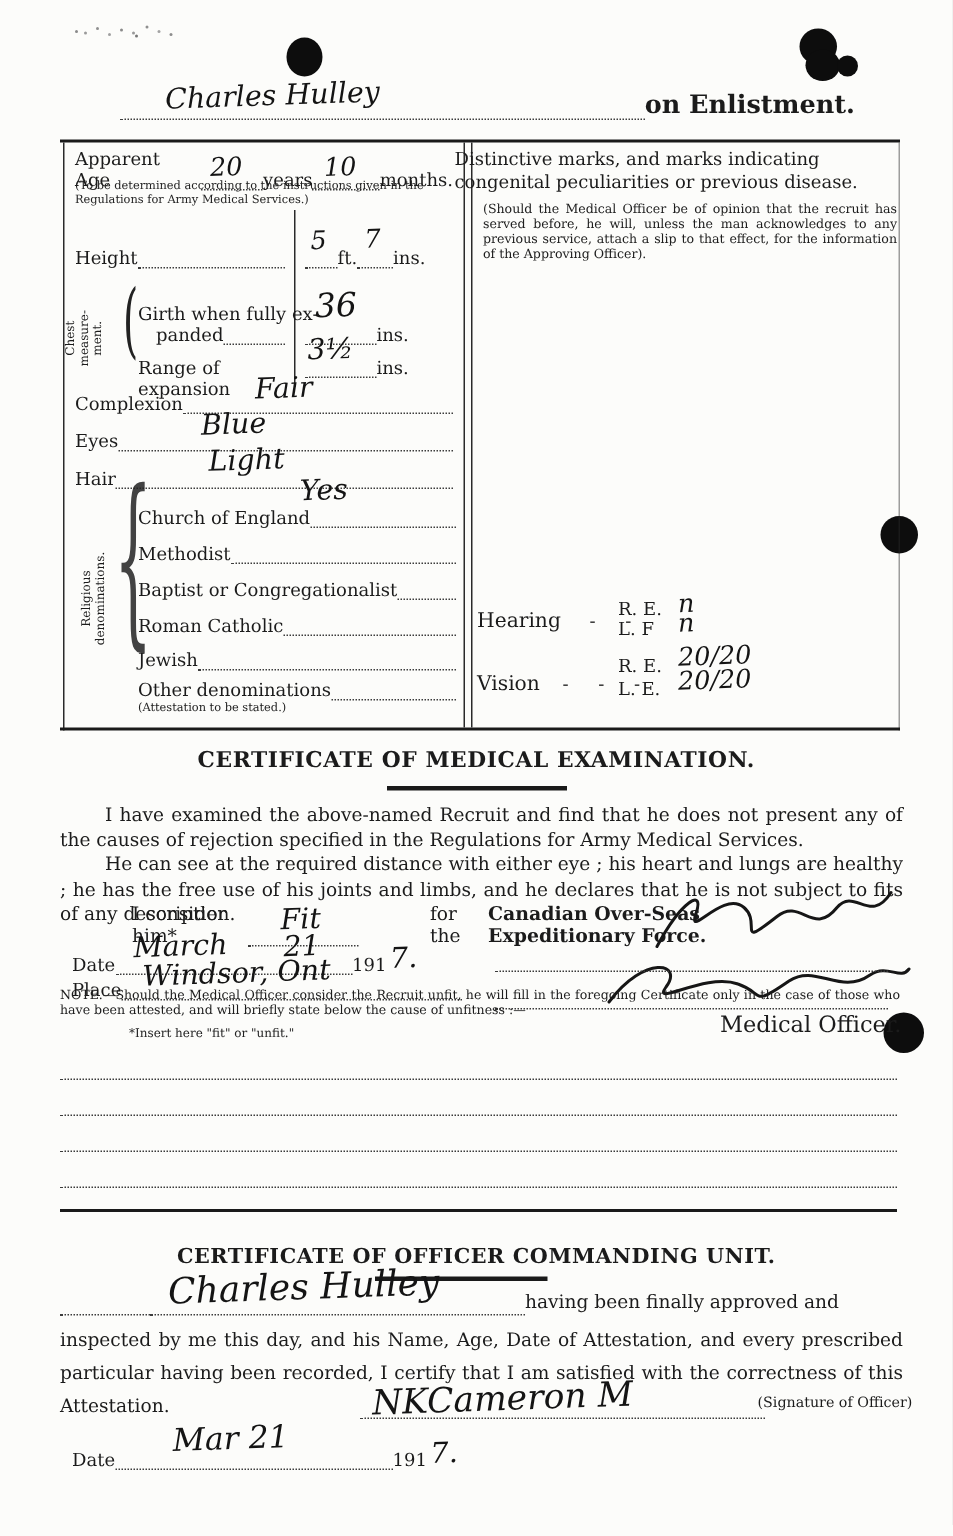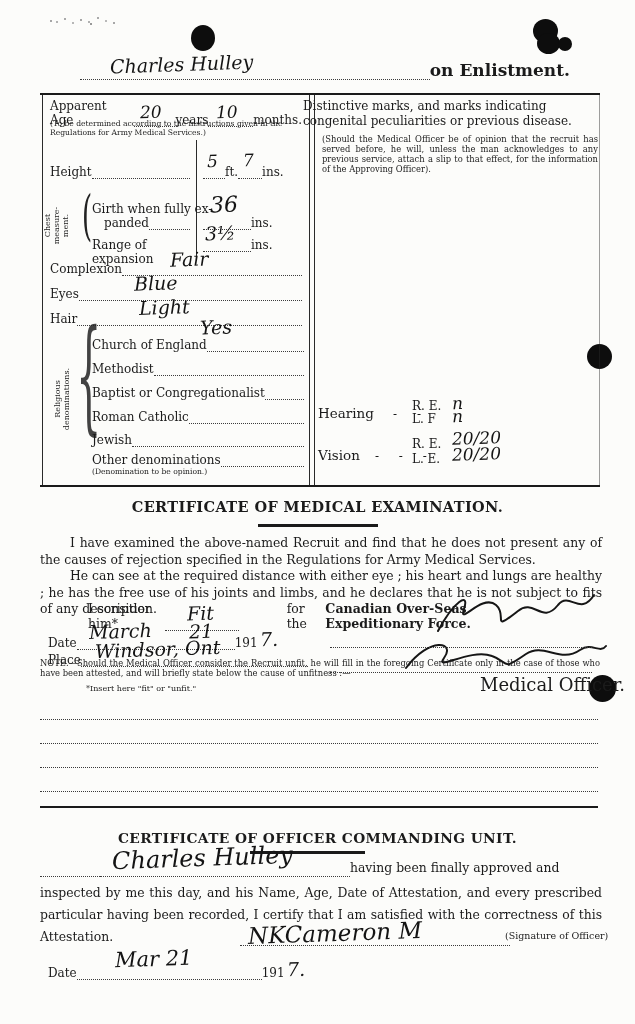--- a/index.html
+++ b/index.html
@@ -146,21 +146,21 @@
       <span class="dots" style="flex:1;"></span>
     </div>
     <div class="row" style="height:23px;">
       <span class="lbl">Jewish</span>
       <span class="dots" style="flex:1;"></span>
     </div>
     <div class="row" style="height:20px;">
       <span class="lbl">Other denominations</span>
       <span class="dots" style="flex:1;"></span>
     </div>
-    <div class="sm">(Denomination to be opinion.)</div>
+    <div class="sm">(Attestation to be stated.)</div>
   </div>
 
   <div class="abs" style="left:303px;top:99px;width:280px;font-size:12px;line-height:15px;">Distinctive marks, and marks indicating congenital peculiarities or previous disease.</div>
   <div class="abs sm2" style="left:322px;top:134px;width:276px;text-align:justify;">(Should the Medical Officer be of opinion that the recruit has served before, he will, unless the man acknowledges to any previous service, attach a slip to that effect, for the information of the Approving Officer).</div>
 
   <div class="abs" style="left:318px;top:403px;">
     <span class="lbl" style="font-size:13.5px;">Hearing</span>
     <span class="lbl" style="margin-left:14px;letter-spacing:8px;">-   -</span>
   </div>
   <div class="abs lbl" style="left:412px;top:399px;">R. E.</div>
@@ -211,21 +211,21 @@
   </div>
   <div class="abs dotline" style="left:330px;top:646px;width:262px;"></div>
 
   <div class="abs row" style="left:48px;top:653px;width:260px;">
     <span class="lbl">Place</span>
     <span class="dots" style="flex:1;position:relative;">
       <span class="hw big" style="position:absolute;left:14px;top:-16px;">Windsor, Ont</span>
     </span>
   </div>
   <div class="abs dotline" style="left:330px;top:671px;width:262px;"></div>
-  <div class="abs lbl" style="left:480px;top:674px;font-size:18px;">Medical Officer.</div>
+  <div class="abs lbl" style="left:480px;top:674px;font-size:15px;">Medical Officer.</div>
 
   <div class="abs sm" style="left:86px;top:684px;font-size:8px;">*Insert here "fit" or "unfit."</div>
   <div class="abs sm2" style="left:40px;top:658px;width:560px;text-align:justify;">NOTE.—Should the Medical Officer consider the Recruit unfit, he will fill in the foregoing Certificate only in the case of those who have been attested, and will briefly state below the cause of unfitness :—</div>
 
   <div class="abs dotline" style="left:40px;top:718px;width:558px;"></div>
   <div class="abs dotline" style="left:40px;top:742px;width:558px;"></div>
   <div class="abs dotline" style="left:40px;top:766px;width:558px;"></div>
   <div class="abs dotline" style="left:40px;top:790px;width:558px;"></div>
 
   <div class="abs rule" style="left:40px;top:806px;width:558px;height:2px;"></div>

